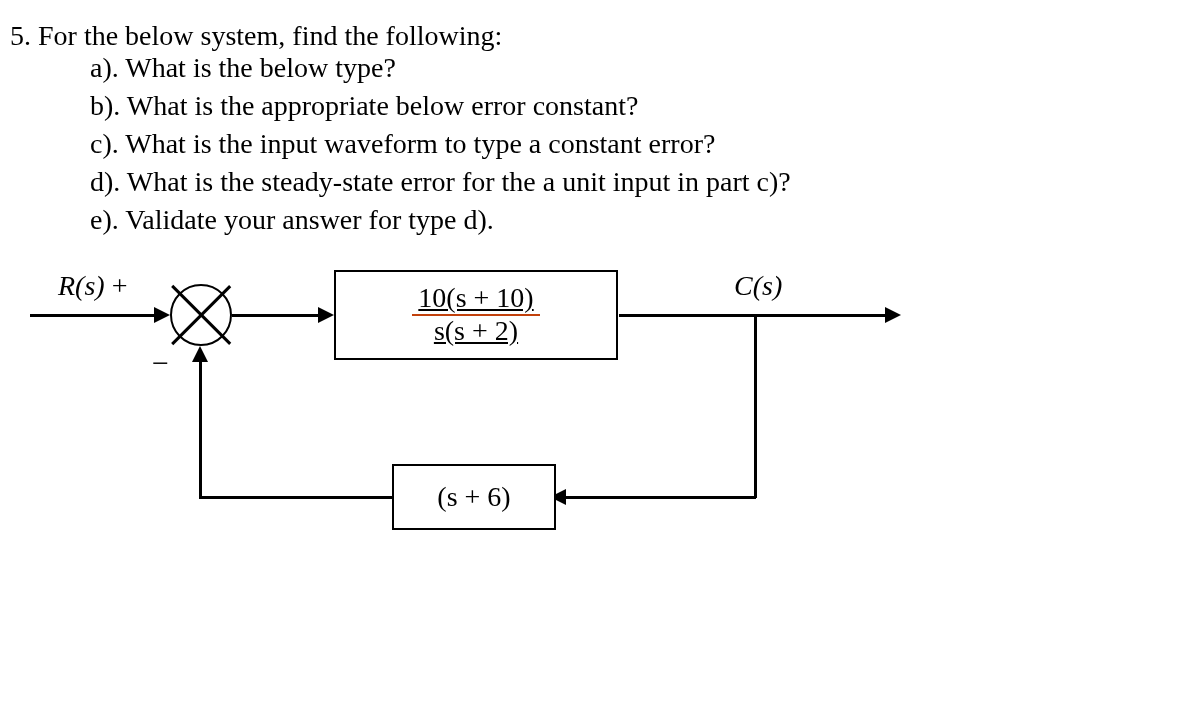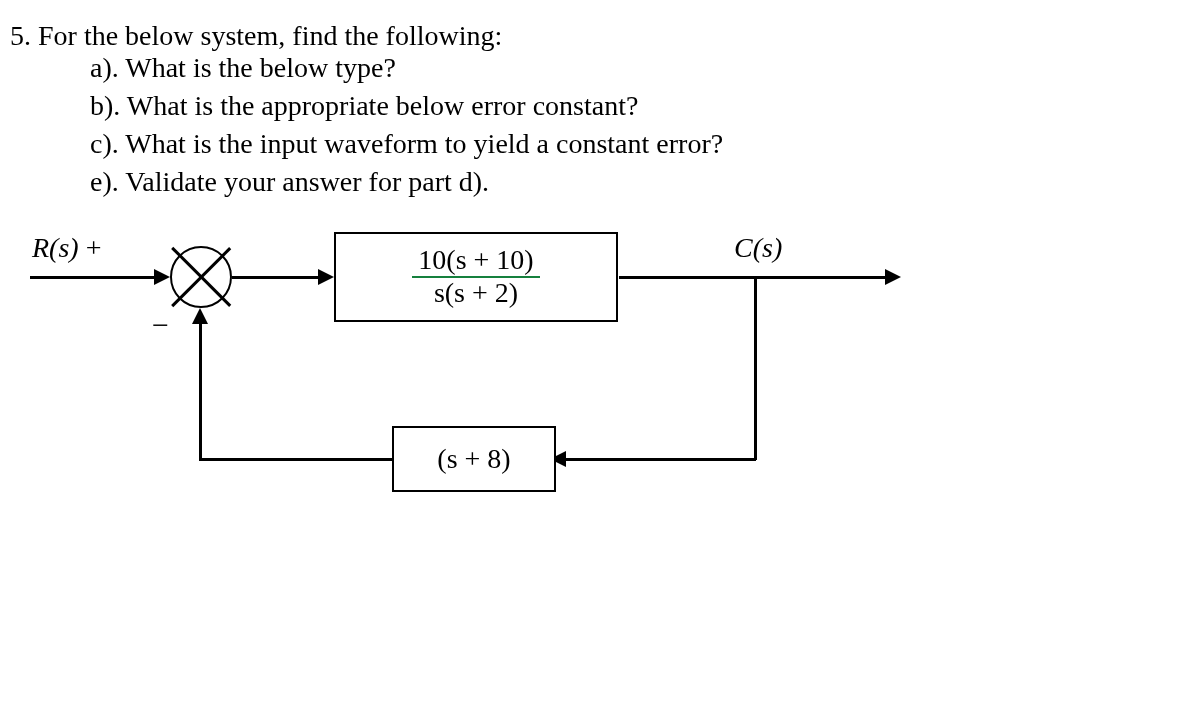--- a/index.html
+++ b/index.html
@@ -22,21 +22,21 @@
       padding-left: 100px;
     }
     
     .frac {
       display: inline-block;
       vertical-align: middle;
       text-align: center;
       line-height: 1.1;
     }
     .frac .num { display: block; padding: 0 6px; }
-    .frac .den { display: block; border-top: 2px solid #15803d; padding: 0 6px; }
+    .frac .den { display: block; border-top: 2px solid #c2410c; padding: 0 6px; }
     
     .summing {
       position: absolute;
       width: 58px;
       height: 58px;
       border: 2.5px solid black;
       border-radius: 50%;
     }
     .summing::before, .summing::after {
       content: "";
@@ -84,57 +84,58 @@
     }
     .label { position: absolute; font-style: italic; }
   </style>
 </head>
 <body>
 
 <div class="question-line">5. For the below system, find the following:</div>
 <div class="sub-questions">
   <div class="question-line">a). What is the below type?</div>
   <div class="question-line">b). What is the appropriate below error constant?</div>
-  <div class="question-line">c). What is the input waveform to yield a constant error?</div>
-  <div class="question-line">e). Validate your answer for part d).</div>
+  <div class="question-line">c). What is the input waveform to type a constant error?</div>
+  <div class="question-line">d). What is the steady-state error for the a unit input in part c)?</div>
+  <div class="question-line">e). Validate your answer for type d).</div>
 </div>
 
 <div class="diagram">
 
-  <span class="label" style="left:22px; top:-6px; font-style: italic;">
+  <span class="label" style="left:48px; top:-6px; font-style: italic;">
     <span>R(s)</span>&nbsp;<span style="font-style: normal;">+</span>
   </span>
 
   <div class="hline" style="left:20px; top:38px; width:128px;"></div>
   <div class="arrow-right" style="left:144px; top:31px;"></div>
 
   <div class="summing" style="left:160px; top:8px;"></div>
 
   <span class="label" style="left:142px; top:70px; font-style: normal; font-size: 30px;">−</span>
 
   <div class="hline" style="left:222px; top:38px; width:90px;"></div>
   <div class="arrow-right" style="left:308px; top:31px;"></div>
 
-  <div class="block" style="left:324px; top:-6px; width:240px; height:70px;">
+  <div class="block" style="left:324px; top:-6px; width:240px; height:70px;text-decoration:underline;">
     <span class="frac">
       <span class="num">10(s + 10)</span>
       <span class="den">s(s + 2)</span>
     </span>
   </div>
 
   <div class="hline" style="left:609px; top:38px; width:270px;"></div>
   <div class="arrow-right" style="left:875px; top:31px;"></div>
 
   <span class="label" style="left:724px; top:-6px;">C(s)</span>
 
   <div class="vline" style="left:744px; top:38px; height:184px;"></div>
 
   <div class="hline" style="left:556px; top:220px; width:190px;"></div>
   <div class="arrow-left" style="left:540px; top:213px;"></div>
 
   <div class="block" style="left:382px; top:188px; width:120px; height:46px;">
-    <span>(s + 8)</span>
+    <span>(s + 6)</span>
   </div>
 
   <div class="hline" style="left:189px; top:220px; width:195px;"></div>
   <div class="vline" style="left:189px; top:86px; height:137px;"></div>
   <div class="arrow-up" style="left:182px; top:70px;"></div>
 </div>
 
 </body></html>

